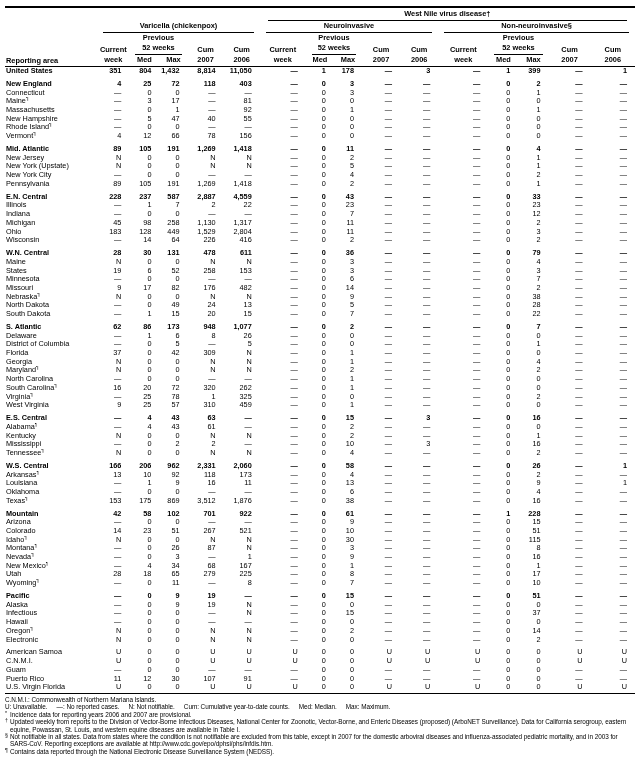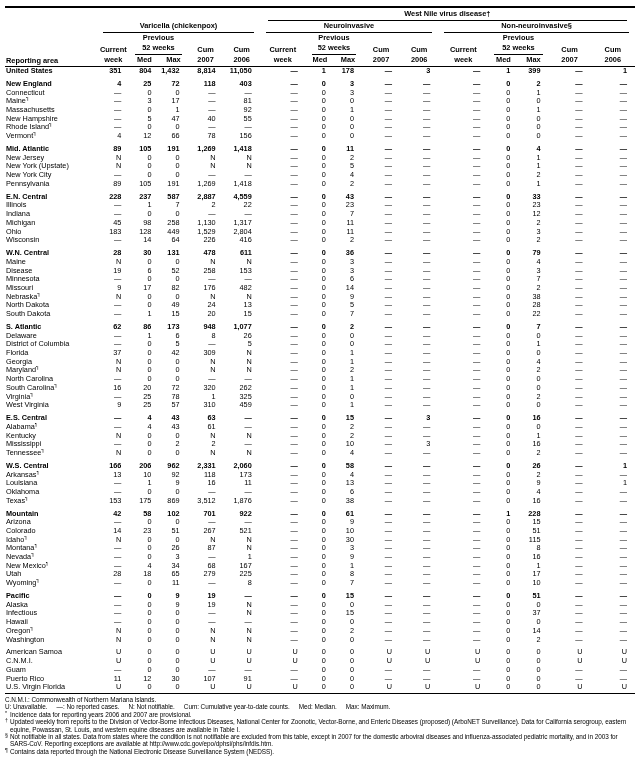--- a/index.html
+++ b/index.html
@@ -524,21 +524,21 @@
           <td class="num">3</td>
           <td class="num">—</td>
           <td class="num">—</td>
           <td class="num">—</td>
           <td class="num">0</td>
           <td class="num">4</td>
           <td class="num">—</td>
           <td class="num">—</td>
         </tr>
         <tr>
-          <td class="area">Disease</td>
+          <td class="area">States</td>
           <td class="num">19</td>
           <td class="num">6</td>
           <td class="num">52</td>
           <td class="num">258</td>
           <td class="num">153</td>
           <td class="num">—</td>
           <td class="num">0</td>
           <td class="num">3</td>
           <td class="num">—</td>
           <td class="num">—</td>
@@ -1259,21 +1259,21 @@
           <td class="num">2</td>
           <td class="num">—</td>
           <td class="num">—</td>
           <td class="num">—</td>
           <td class="num">0</td>
           <td class="num">14</td>
           <td class="num">—</td>
           <td class="num">—</td>
         </tr>
         <tr>
-          <td class="area">Washington</td>
+          <td class="area">Electronic</td>
           <td class="num">N</td>
           <td class="num">0</td>
           <td class="num">0</td>
           <td class="num">N</td>
           <td class="num">N</td>
           <td class="num">—</td>
           <td class="num">0</td>
           <td class="num">0</td>
           <td class="num">—</td>
           <td class="num">—</td>

